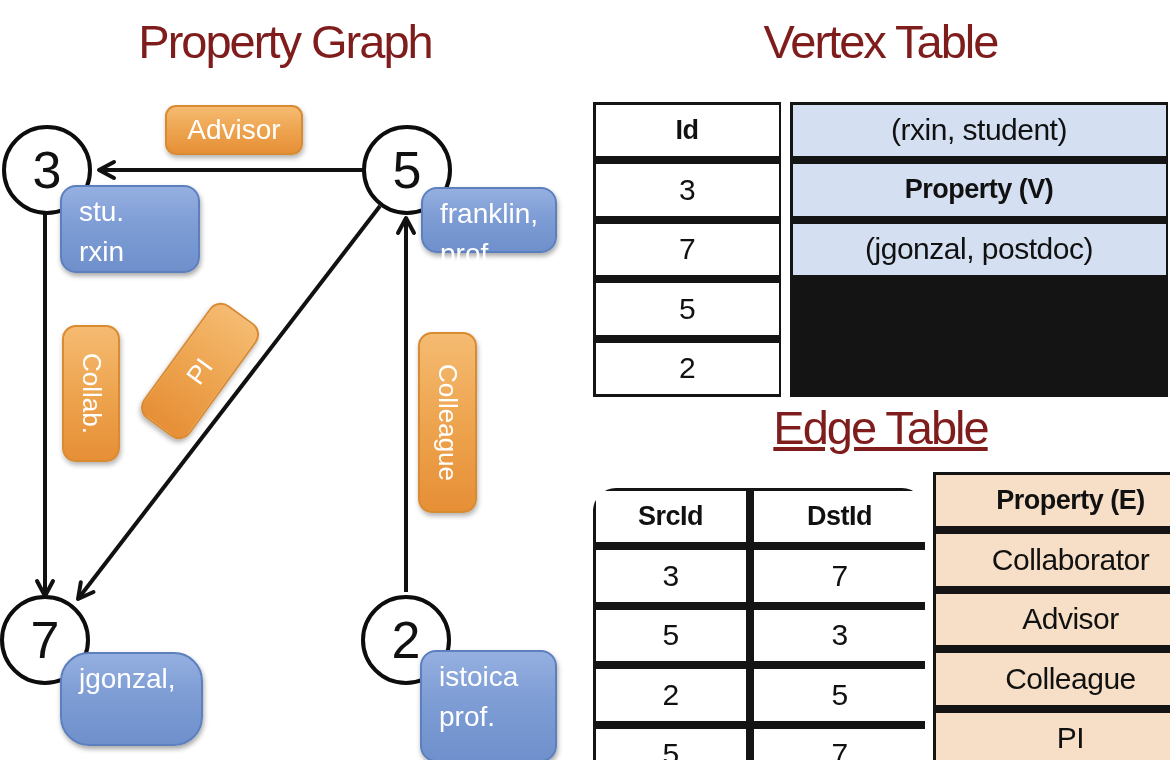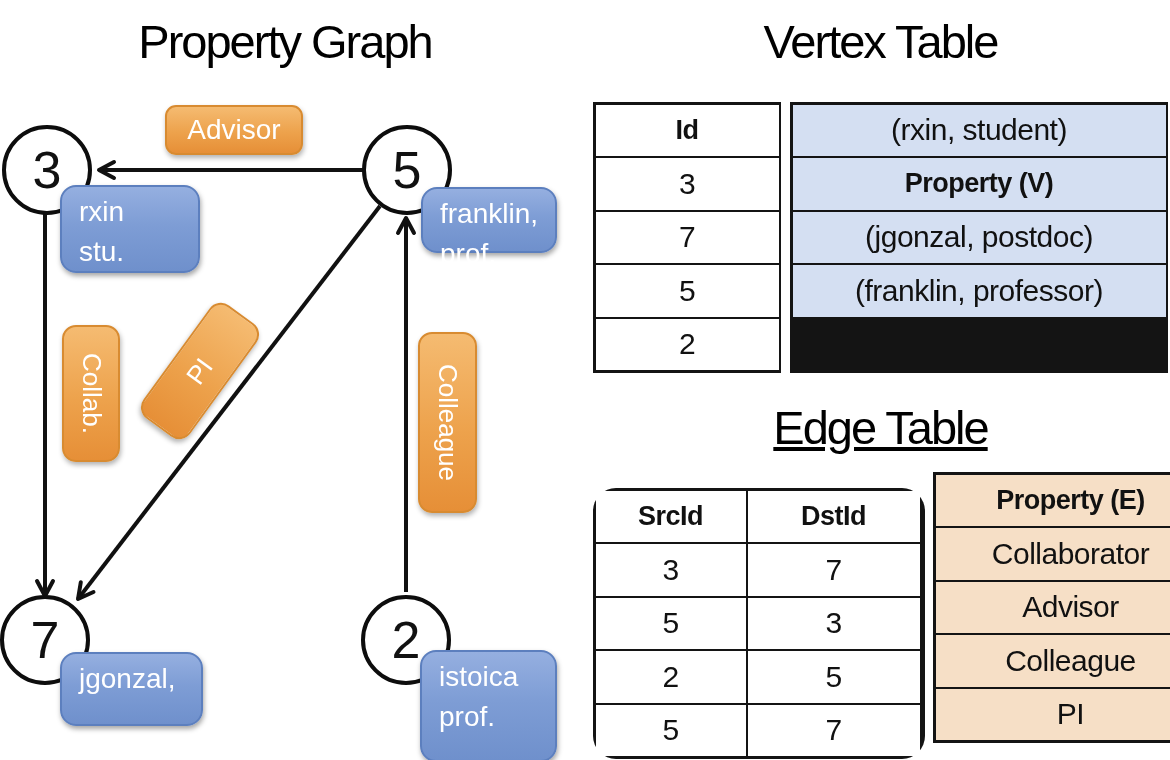--- a/index.html
+++ b/index.html
@@ -3,21 +3,21 @@
 <meta charset="utf-8">
 <style>
   html,body{margin:0;padding:0;background:#ffffff;}
   .canvas{
     position:relative;width:1170px;height:760px;overflow:hidden;
     font-family:"Liberation Sans",sans-serif;background:#ffffff;color:#111;
   }
   
   .big-title{
     position:absolute;margin:0;font-weight:300;font-size:47px;
-    letter-spacing:-2px;text-align:center;color:#000000;white-space:nowrap;
+    letter-spacing:-2px;text-align:center;color:#7f1d1d;white-space:nowrap;
   }
   #title-graph{left:0;width:570px;top:14px;}
   #title-vertex{left:593px;width:575px;top:14px;}
   #title-edge{left:593px;width:575px;top:400px;text-decoration:underline;}
 
   
   #edge-svg{position:absolute;left:0;top:0;z-index:1;}
   .node{
     position:absolute;width:90px;height:90px;border-radius:50%;
     border:4px solid #0d0d0d;background:#fff;box-sizing:border-box;
@@ -32,39 +32,39 @@
   .vprop{
     position:absolute;z-index:4;border-radius:16px;
     background:linear-gradient(180deg,#95afe0 0%,#7e9dd5 45%,#6f90cc 100%);
     border:2px solid #5c7fbe;box-sizing:border-box;
     box-shadow:1px 3px 5px rgba(0,0,0,0.35);
     color:#fff;font-size:28px;line-height:40px;padding:5px 0 0 17px;
   }
   .vprop div{white-space:nowrap;}
   #vprop-rxin{left:60px;top:185px;width:140px;height:88px;}
   #vprop-franklin{left:421px;top:187px;width:136px;height:66px;}
-  #vprop-jgonzal{left:60px;top:652px;width:143px;height:74px;}
+  #vprop-jgonzal{left:60px;top:652px;width:143px;height:94px;border-radius:29px;}
   #vprop-istoica{left:420px;top:650px;width:137px;height:112px;}
 
   .epill{
     position:absolute;z-index:3;border-radius:14px;
     background:linear-gradient(180deg,#f5bb71 0%,#eda24c 55%,#e68f37 100%);
     border:2px solid #d88b31;box-sizing:border-box;
     box-shadow:1px 3px 5px rgba(0,0,0,0.3);
     color:#fff;display:flex;align-items:center;justify-content:center;
   }
   #pill-advisor{left:165px;top:105px;width:138px;height:50px;font-size:28px;border-radius:11px;}
   #pill-collab{left:62px;top:325px;width:58px;height:137px;font-size:26px;}
   #pill-colleague{left:418px;top:332px;width:59px;height:181px;font-size:26px;}
   #pill-pi{left:171px;top:301px;width:58px;height:140px;font-size:26px;transform:rotate(36deg);}
   .rot-cw span{display:inline-block;transform:rotate(90deg);white-space:nowrap;}
   .rot-ccw span{display:inline-block;transform:rotate(-90deg);white-space:nowrap;}
 
   
-  .tblock{position:absolute;display:grid;background:#141414;padding:2.5px;gap:2px;box-sizing:border-box;}
+  .tblock{position:absolute;display:grid;background:#141414;padding:2.5px;gap:8px;box-sizing:border-box;}
   .cell{
     background:#fff;display:flex;align-items:center;justify-content:center;
     font-size:30px;font-weight:300;letter-spacing:-0.5px;white-space:nowrap;
   }
   .cell.hdr{font-weight:bold;font-size:27px;letter-spacing:-0.5px;}
   .cell.vfill{background:#d4dff2;}
   .cell.efill{background:#f6dfc6;}
 
   #vt-id{left:593px;top:102px;width:188px;grid-template-rows:repeat(5,51.5px);}
   #vt-prop{left:790px;top:102px;width:378px;grid-template-rows:repeat(5,51.5px);}
@@ -91,22 +91,22 @@
     <path d="M 380 206 L 78 599" stroke="#111" stroke-width="4" fill="none" marker-end="url(#arrow)"></path>
     <path d="M 406 592 L 406 218" stroke="#111" stroke-width="4" fill="none" marker-end="url(#arrow)"></path>
   </svg>
 
   <div class="node" id="node-3">3</div>
   <div class="node" id="node-5">5</div>
   <div class="node" id="node-7">7</div>
   <div class="node" id="node-2">2</div>
 
   <div class="vprop" id="vprop-rxin">
+    <div>stu.</div>
     <div>rxin</div>
-    <div>stu.</div>
   </div>
   <div class="vprop" id="vprop-franklin">
     <div>franklin,</div>
     <div>prof.</div>
   </div>
   <div class="vprop" id="vprop-jgonzal">
     <div>jgonzal,</div>
   </div>
   <div class="vprop" id="vprop-istoica">
     <div>istoica</div>
@@ -131,21 +131,20 @@
     <div class="cell">3</div>
     <div class="cell">7</div>
     <div class="cell">5</div>
     <div class="cell">2</div>
   </div>
 
   <div class="tblock" id="vt-prop">
     <div class="cell vfill">(rxin, student)</div>
     <div class="cell hdr vfill">Property (V)</div>
     <div class="cell vfill">(jgonzal, postdoc)</div>
-    <div class="cell vfill">(franklin, professor)</div>
   </div>
 
   <div class="tblock" id="et-ids">
     <div class="cell hdr">SrcId</div>
     <div class="cell hdr">DstId</div>
     <div class="cell">3</div>
     <div class="cell">7</div>
     <div class="cell">5</div>
     <div class="cell">3</div>
     <div class="cell">2</div>

